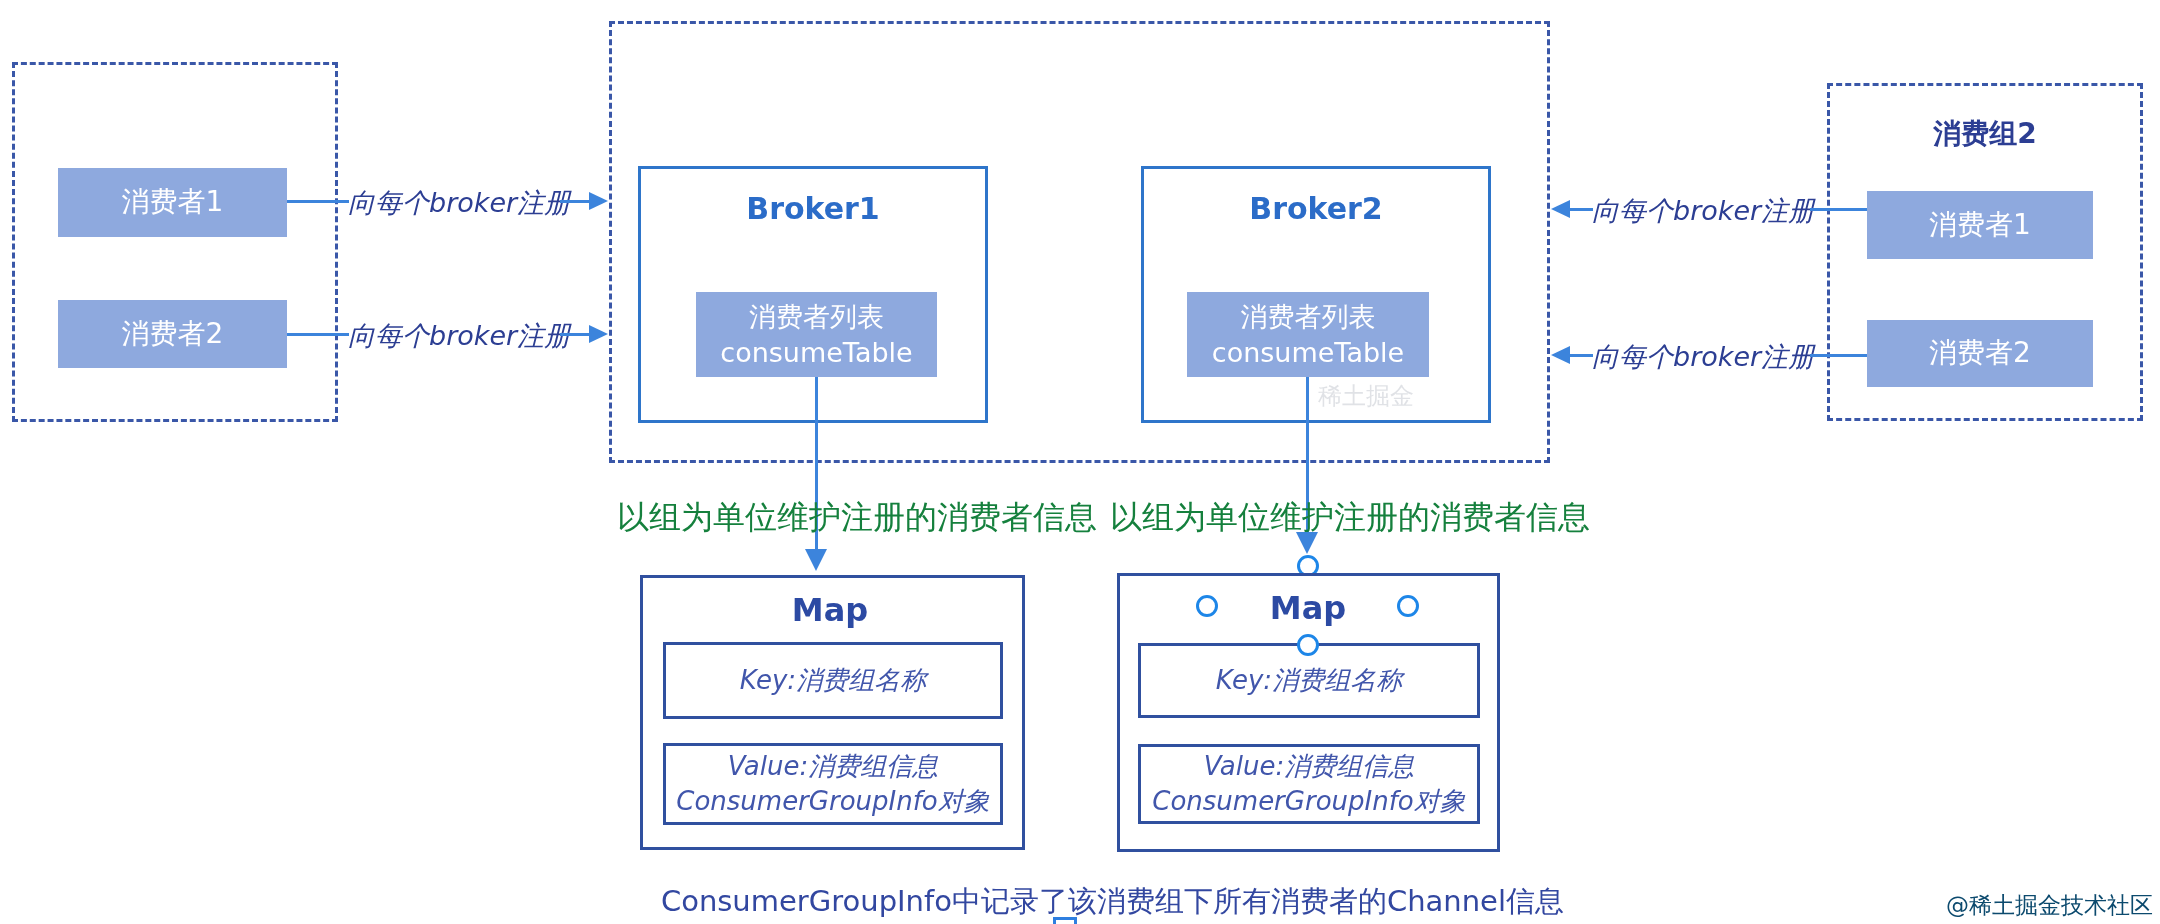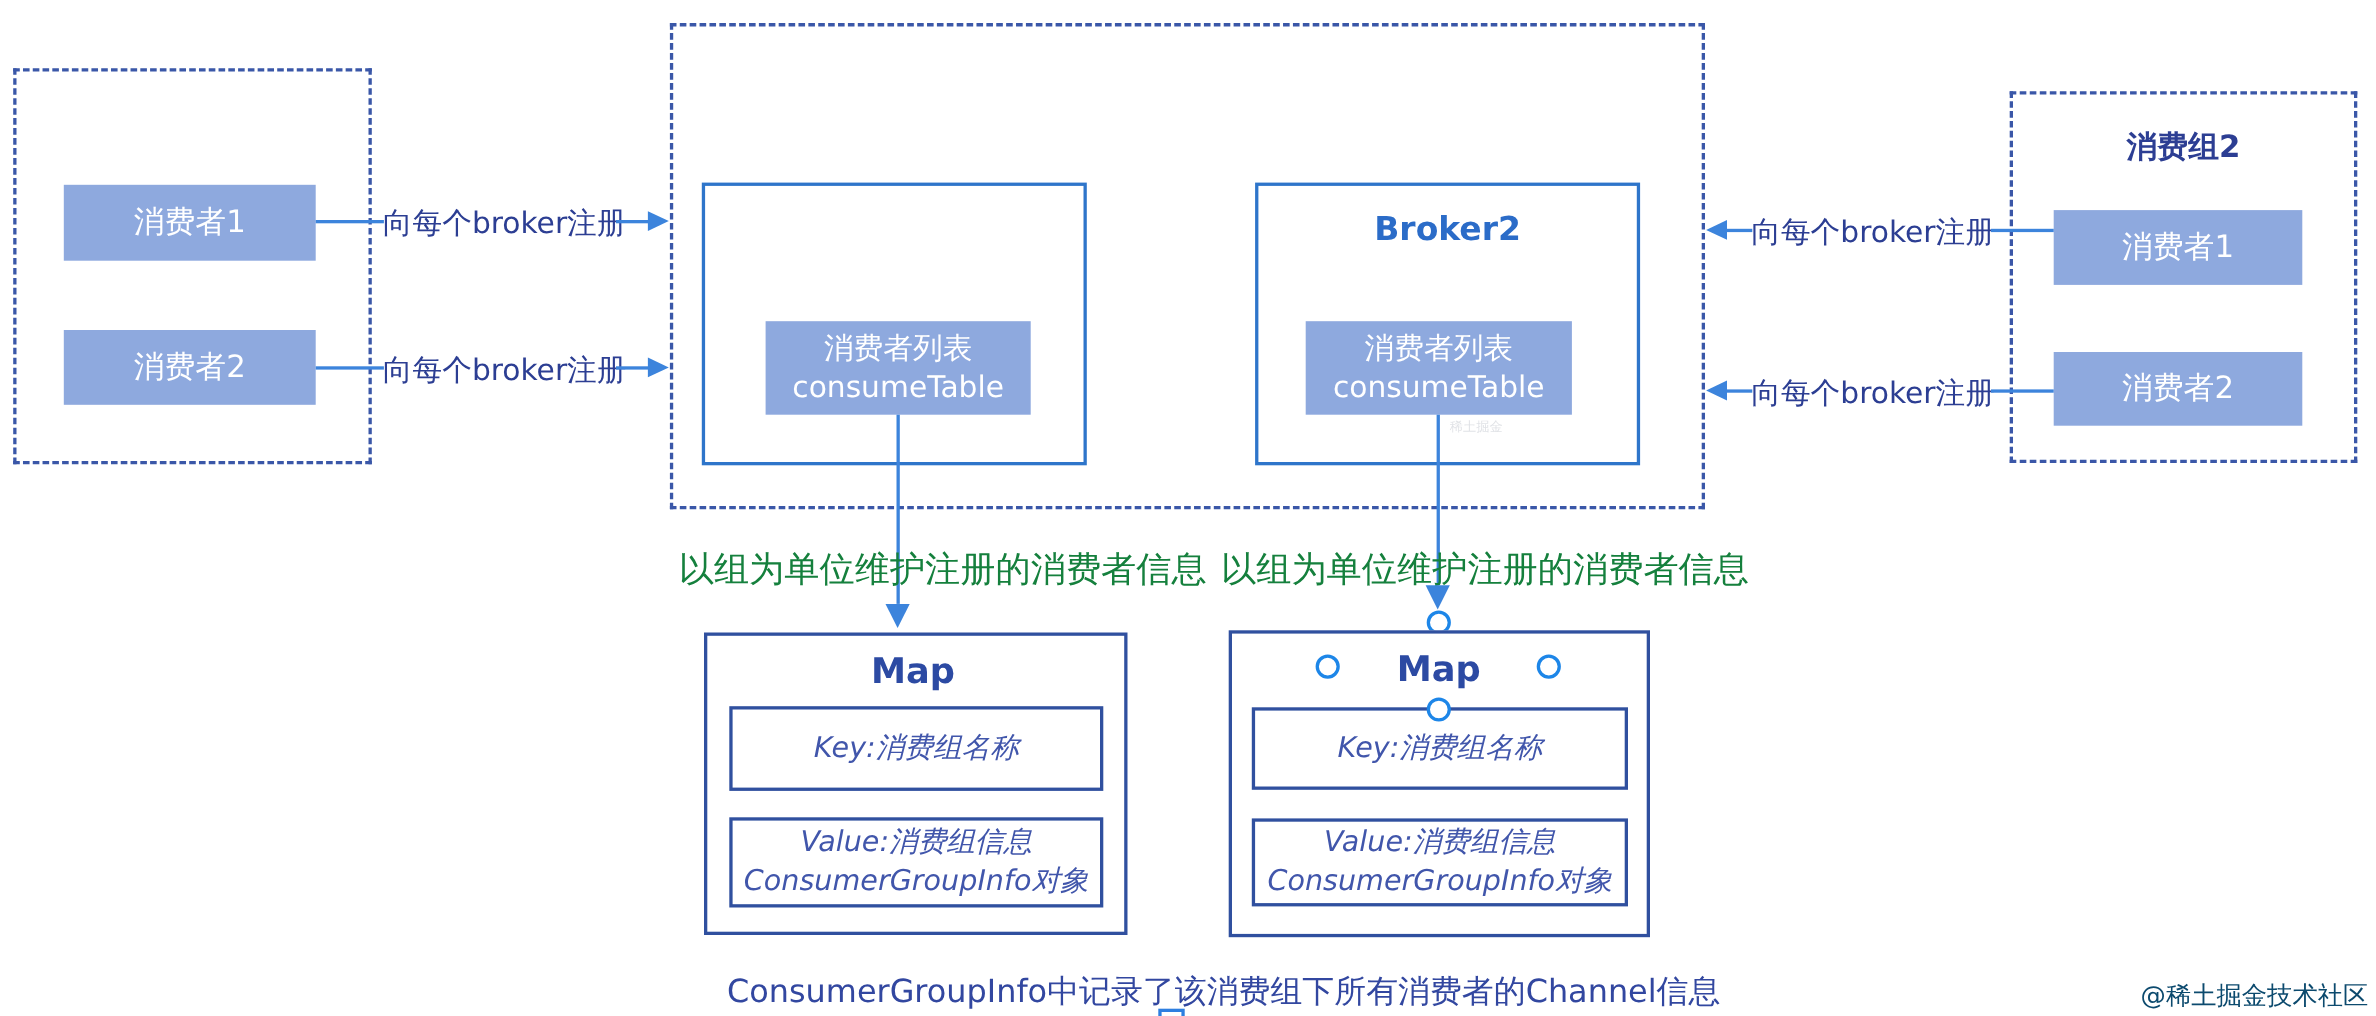--- a/index.html
+++ b/index.html
@@ -13,21 +13,21 @@
   
   .fillbox{background:#8ea9de;color:#ffffff;display:flex;flex-direction:column;
            align-items:center;justify-content:center;text-align:center;}
   .fillbox .ln{line-height:1.32;font-size:28px;}
   
   .grp-title{font-size:28px;font-weight:bold;color:#2c3e93;text-align:center;}
   .cluster-title{font-size:30px;font-weight:bold;color:#2e3f96;text-align:center;}
   .broker-title{font-size:30px;font-weight:bold;color:#2b6cc8;text-align:center;}
   .map-title{font-size:32px;font-weight:bold;color:#2c4aa3;text-align:center;}
   
-  .reg-label{font-size:27px;color:#2c3e93;text-align:center;white-space:nowrap;}
+  .reg-label{font-size:27px;color:#2c3e93;text-align:center;white-space:nowrap;font-style:italic;}
   .maintain-label{font-size:32px;color:#15803d;text-align:right;white-space:nowrap;}
   .bottom-note{font-size:29px;color:#3247a0;text-align:right;white-space:nowrap;}
   
   .map-frame{border:3px solid #30509f;background:#ffffff;}
   .kv-box{border:3px solid #30509f;background:#ffffff;color:#4156ab;display:flex;
           flex-direction:column;align-items:center;justify-content:center;text-align:center;}
   .kv-box .ln{font-size:26px;line-height:1.35;white-space:nowrap;font-style:italic;}
   
   .hline{height:3px;background:#3c84dc;}
   .vline{width:3px;background:#3c84dc;}
@@ -35,21 +35,21 @@
   .arr-right{width:0;height:0;border-top:9px solid transparent;border-bottom:9px solid transparent;
              border-left:19px solid #3c84dc;}
   .arr-left{width:0;height:0;border-top:9px solid transparent;border-bottom:9px solid transparent;
             border-right:19px solid #3c84dc;}
   .arr-down{width:0;height:0;border-left:11px solid transparent;border-right:11px solid transparent;
             border-top:22px solid #3c84dc;}
   
   .handle{width:16px;height:16px;border:3px solid #1d86e8;border-radius:50%;background:#ffffff;}
   
   .wm-corner{font-size:23px;color:#0c4a6e;text-align:right;white-space:nowrap;}
-  .wm-inline{font-size:12px;color:rgba(130,140,155,0.25);white-space:nowrap;}
+  .wm-inline{font-size:24px;color:rgba(130,140,155,0.25);white-space:nowrap;}
   
   .cut-square{width:18px;height:14px;border:3px solid #2e7fe0;background:#ffffff;}
 </style>
 </head>
 <body>
 
 <div id="canvas">
 
   <div class="abs dashed-frame" style="left:12px;top:62px;width:320px;height:354px;"></div>
   <div class="abs fillbox" style="left:58px;top:168px;width:229px;height:69px;">
@@ -65,20 +65,21 @@
   <div class="abs arr-right" style="left:589px;top:192px;"></div>
 
   <div class="abs hline" style="left:287px;top:333px;width:62px;"></div>
   <div class="abs reg-label" style="left:348px;top:318px;width:214px;">向每个broker注册</div>
   <div class="abs hline" style="left:560px;top:333px;width:30px;"></div>
   <div class="abs arr-right" style="left:589px;top:325px;"></div>
 
   <div class="abs dashed-frame" style="left:609px;top:21px;width:935px;height:436px;"></div>
 
   <div class="abs broker-frame" style="left:638px;top:166px;width:344px;height:251px;"></div>
+  <div class="abs broker-title" style="left:663px;top:191px;width:300px;">Broker1</div>
   <div class="abs fillbox" style="left:696px;top:292px;width:241px;height:85px;">
     <div class="ln" style="font-size:27px;">消费者列表</div>
     <div class="ln" style="font-size:27px;">consumeTable</div>
   </div>
 
   <div class="abs broker-frame" style="left:1141px;top:166px;width:344px;height:251px;"></div>
   <div class="abs broker-title" style="left:1166px;top:191px;width:300px;">Broker2</div>
   <div class="abs fillbox" style="left:1187px;top:292px;width:242px;height:85px;">
     <div class="ln" style="font-size:27px;">消费者列表</div>
     <div class="ln" style="font-size:27px;">consumeTable</div>

